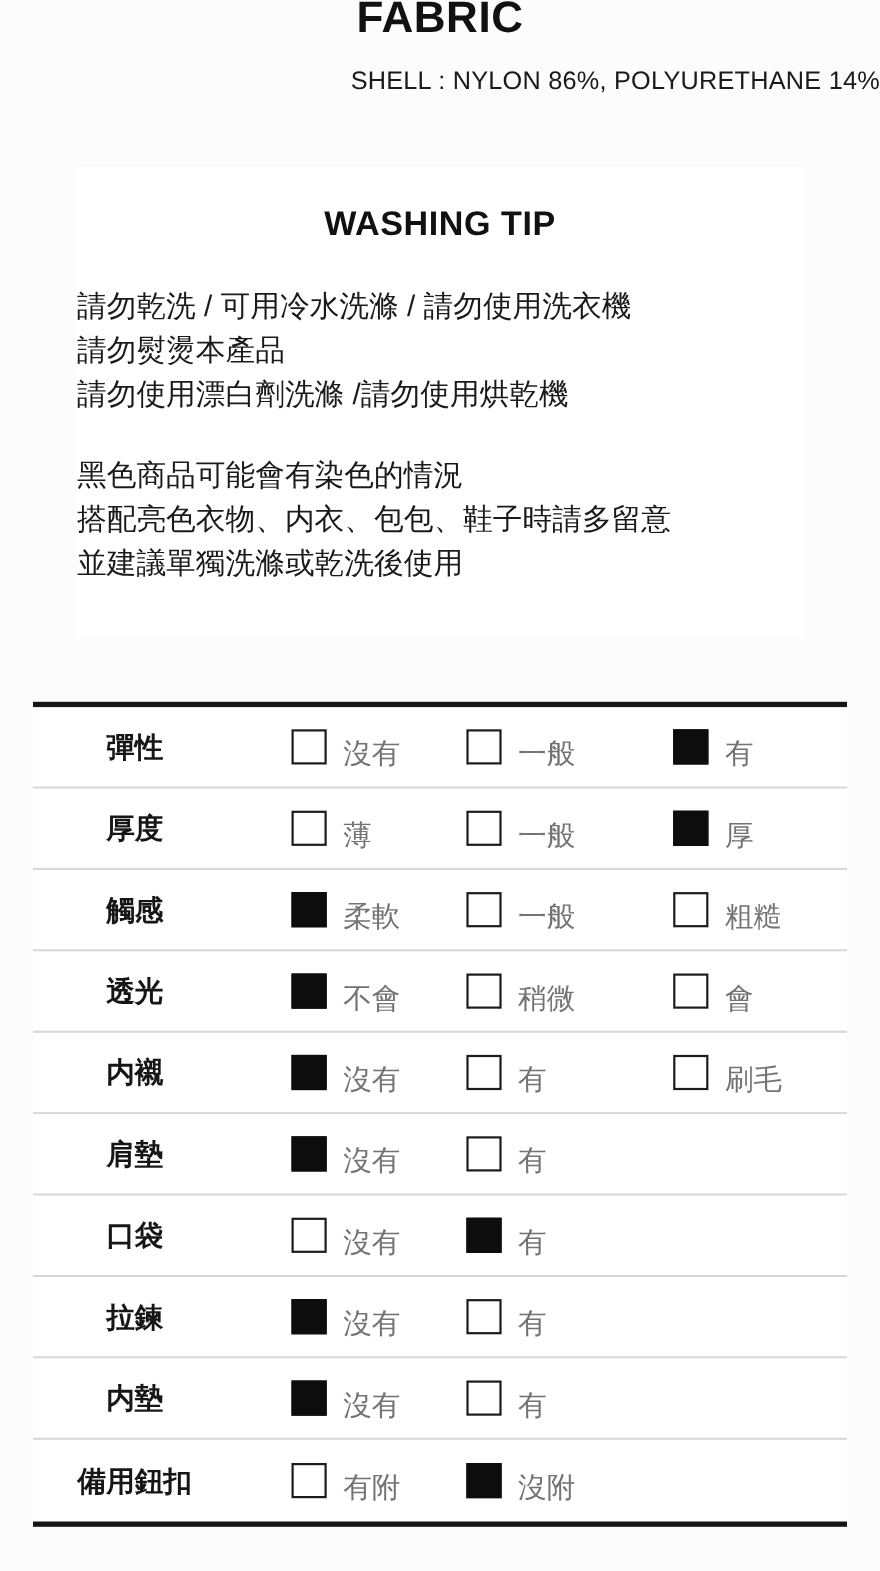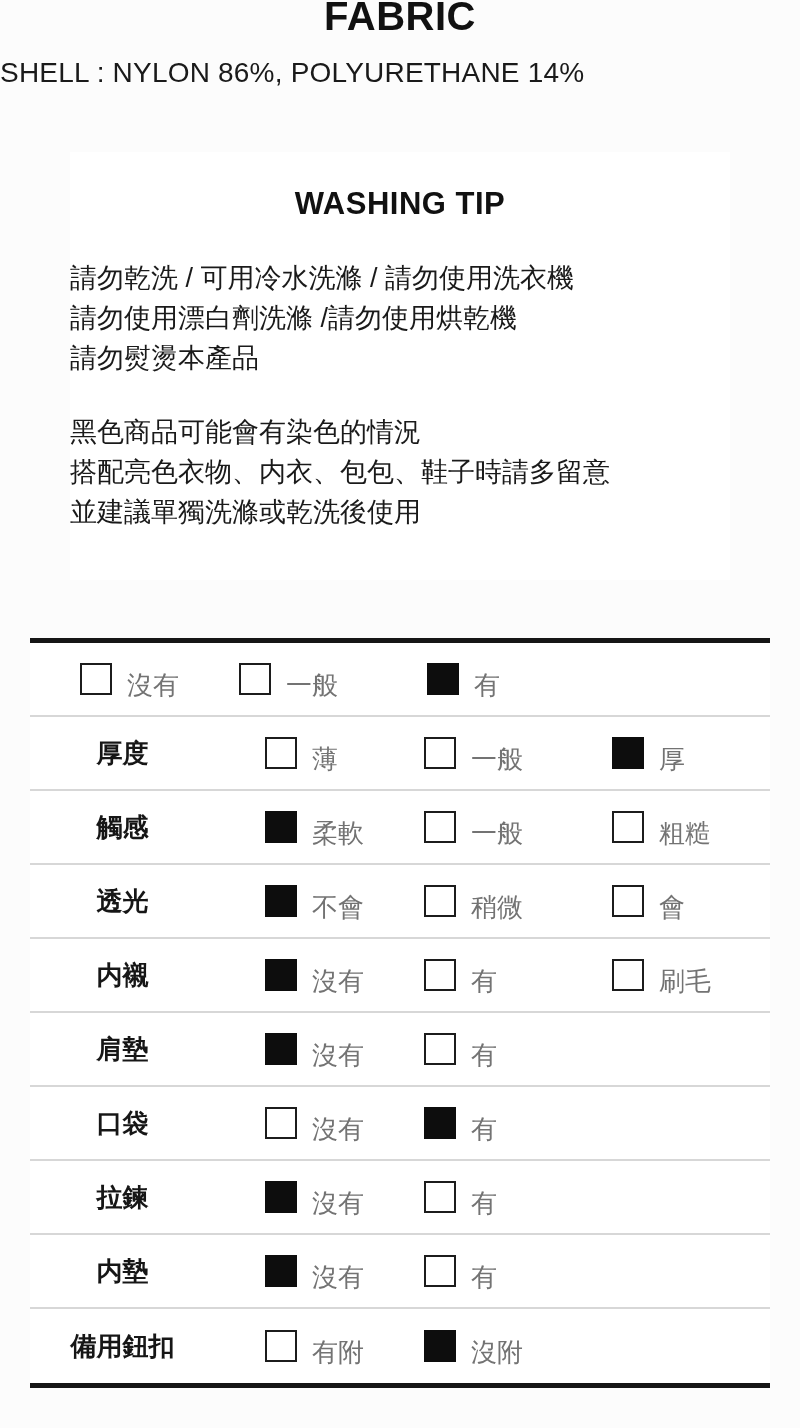--- a/index.html
+++ b/index.html
@@ -13,22 +13,22 @@
   .page { width:800px; height:1428px; overflow:hidden; position:relative; }
 
   
   .fabric-title {
     margin:0; 
     font-size:40px; line-height:32px; font-weight:700;
     letter-spacing:0.5px; text-align:center; color:#111;
   }
   .fabric-comp {
     margin:28px 0 0;
-    font-size:28px; line-height:26px; font-weight:500;
-    letter-spacing:0.2px; text-align:left; color:#1a1a1a;
+    font-size:23px; line-height:26px; font-weight:500;
+    letter-spacing:0.2px; text-align:right; color:#1a1a1a;
   }
 
   
   .washing-card {
     width:660px; margin:66px auto 0;
     background:var(--card-bg, #ffffff);
     padding:36px 0 48px;
   }
   .washing-title {
     margin:0;
@@ -86,32 +86,33 @@
 
   <header class="fabric">
     <h1 class="fabric-title">FABRIC</h1>
     <p class="fabric-comp">SHELL : NYLON 86%, POLYURETHANE 14%</p>
   </header>
 
   <section class="washing-card">
     <h2 class="washing-title">WASHING TIP</h2>
     <div class="wash-lines" id="wash-instructions">
         <p class="wash-line">請勿乾洗 / 可用冷水洗滌 / 請勿使用洗衣機</p>
+        <p class="wash-line">請勿熨燙本產品</p>
         <p class="wash-line">請勿使用漂白劑洗滌 /請勿使用烘乾機</p>
-        <p class="wash-line">請勿熨燙本產品</p>
       </div>
     <div class="wash-lines notes" id="wash-notes">
         <p class="wash-line">黑色商品可能會有染色的情況</p>
         <p class="wash-line">搭配亮色衣物、内衣、包包、鞋子時請多留意</p>
         <p class="wash-line">並建議單獨洗滌或乾洗後使用</p>
       </div>
   </section>
 
   <section class="attr-table" id="attr-table">
       <div class="attr-row">
+    <span class="attr-label">彈性</span>
     <div class="attr-options">
           <div class="attr-opt">
     <span class="box"></span>
     <span class="opt-label">沒有</span>
   </div>
           <div class="attr-opt">
     <span class="box"></span>
     <span class="opt-label">一般</span>
   </div>
           <div class="attr-opt">

